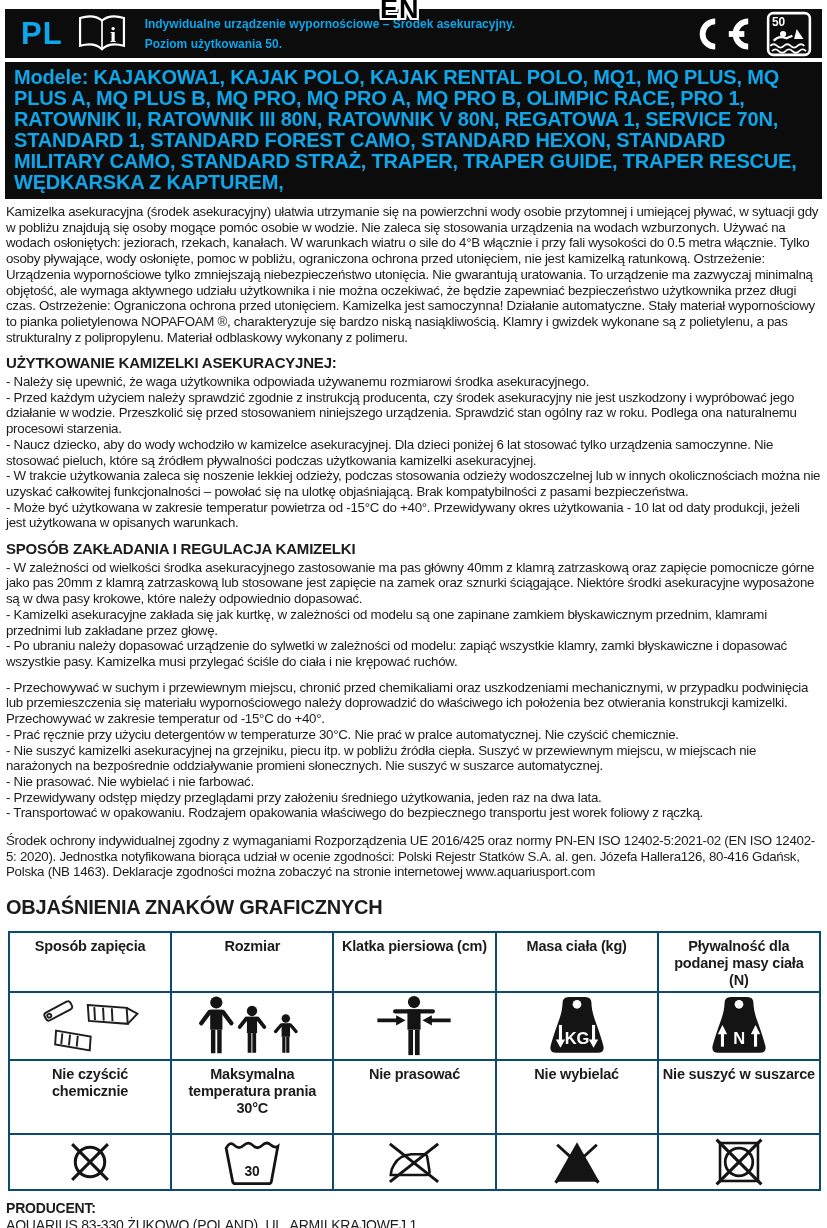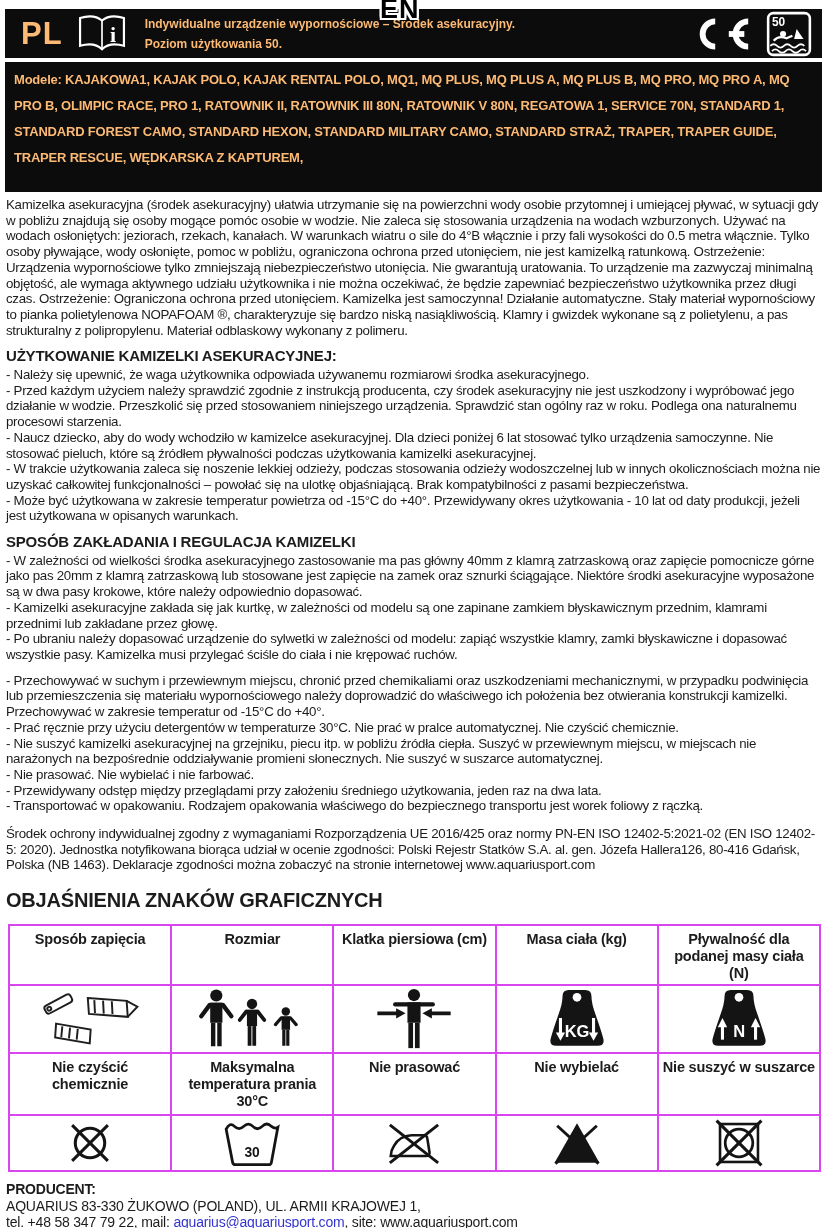--- a/index.html
+++ b/index.html
@@ -13,56 +13,56 @@
     color: #1c1c1c;
     overflow: hidden;
   }
   
   .en-overlay {
     position: absolute; left: 380px; top: -6px; z-index: 5;
     font-size: 27px; font-weight: bold; color: #000; letter-spacing: 1px;
     text-shadow: -2px -2px 0 #fff, 2px -2px 0 #fff, -2px 2px 0 #fff, 2px 2px 0 #fff,
                  0 -2px 0 #fff, 0 2px 0 #fff, -2px 0 0 #fff, 2px 0 0 #fff;
   }
-  .banner { background:#0c0c0c; color:#fdba74; margin:0 5px; }
+  .banner { background:#0c0c0c; color:#0ea5e9; margin:0 5px; }
   .header-banner {
     margin-top: 9px; height: 49px;
     display: flex; align-items: center; gap: 12px;
     padding: 2px 10px 2px 16px;
   }
   .pl-label { font-size: 31px; font-weight: bold; letter-spacing: 1px; }
   .header-title { flex: 1; font-size: 12px; font-weight: bold; line-height: 20px; padding-left: 4px; }
   .models-banner {
     margin-top: 4px;
-    padding: 5px 9px 21px 9px;
-    font-size: 13px; font-weight: bold; line-height: 26px;
+    padding: 5px 9px 6px 9px;
+    font-size: 20px; font-weight: bold; line-height: 21px;
     letter-spacing: -0.2px;
   }
   
   .bodytext { font-size: 13.3px; line-height: 15.7px; letter-spacing: -0.28px; }
   .intro { margin: 5px 6px 0 6px; }
   .sec { margin: 10px 6px 0 6px; }
   .sec h2 { margin: 0 0 3px 0; font-size: 15px; letter-spacing: -0.2px; }
   .compliance { margin: 12px 6px 0 6px; }
   .symbols-heading { margin: 16px 6px 0 6px; font-size: 20px; font-weight: bold; letter-spacing: -0.2px; }
   
   table.symbols {
     border-collapse: collapse; table-layout: fixed;
     width: 813px; margin: 12px 0 0 8px;
   }
   table.symbols th, table.symbols td {
-    border: 2px solid #d946ef;
+    border: 2px solid #0c4a6e;
     text-align: center; vertical-align: top;
     padding: 5px 4px 2px 4px;
     font-size: 14.5px; font-weight: bold; line-height: 17px;
     letter-spacing: -0.2px;
   }
   tr.hdr-row th { height: 43px; }
   tr.icon-row-1 td { height: 66px; vertical-align: middle; padding: 2px; border-radius: 10px; }
-  tr.care-row td { height: 62px; }
+  tr.care-row td { height: 74px; }
   tr.icon-row-2 td { height: 53px; vertical-align: middle; padding: 2px; }
   
   .producer { margin: 9px 6px 0 6px; font-size: 14px; line-height: 16.5px; letter-spacing: -0.2px; }
   .producer .ph { font-weight: bold; }
   a.mail { color: #3434cf; text-decoration: underline; }
   svg { display: inline-block; vertical-align: middle; }
 </style>
 </head>
 <body>
 

